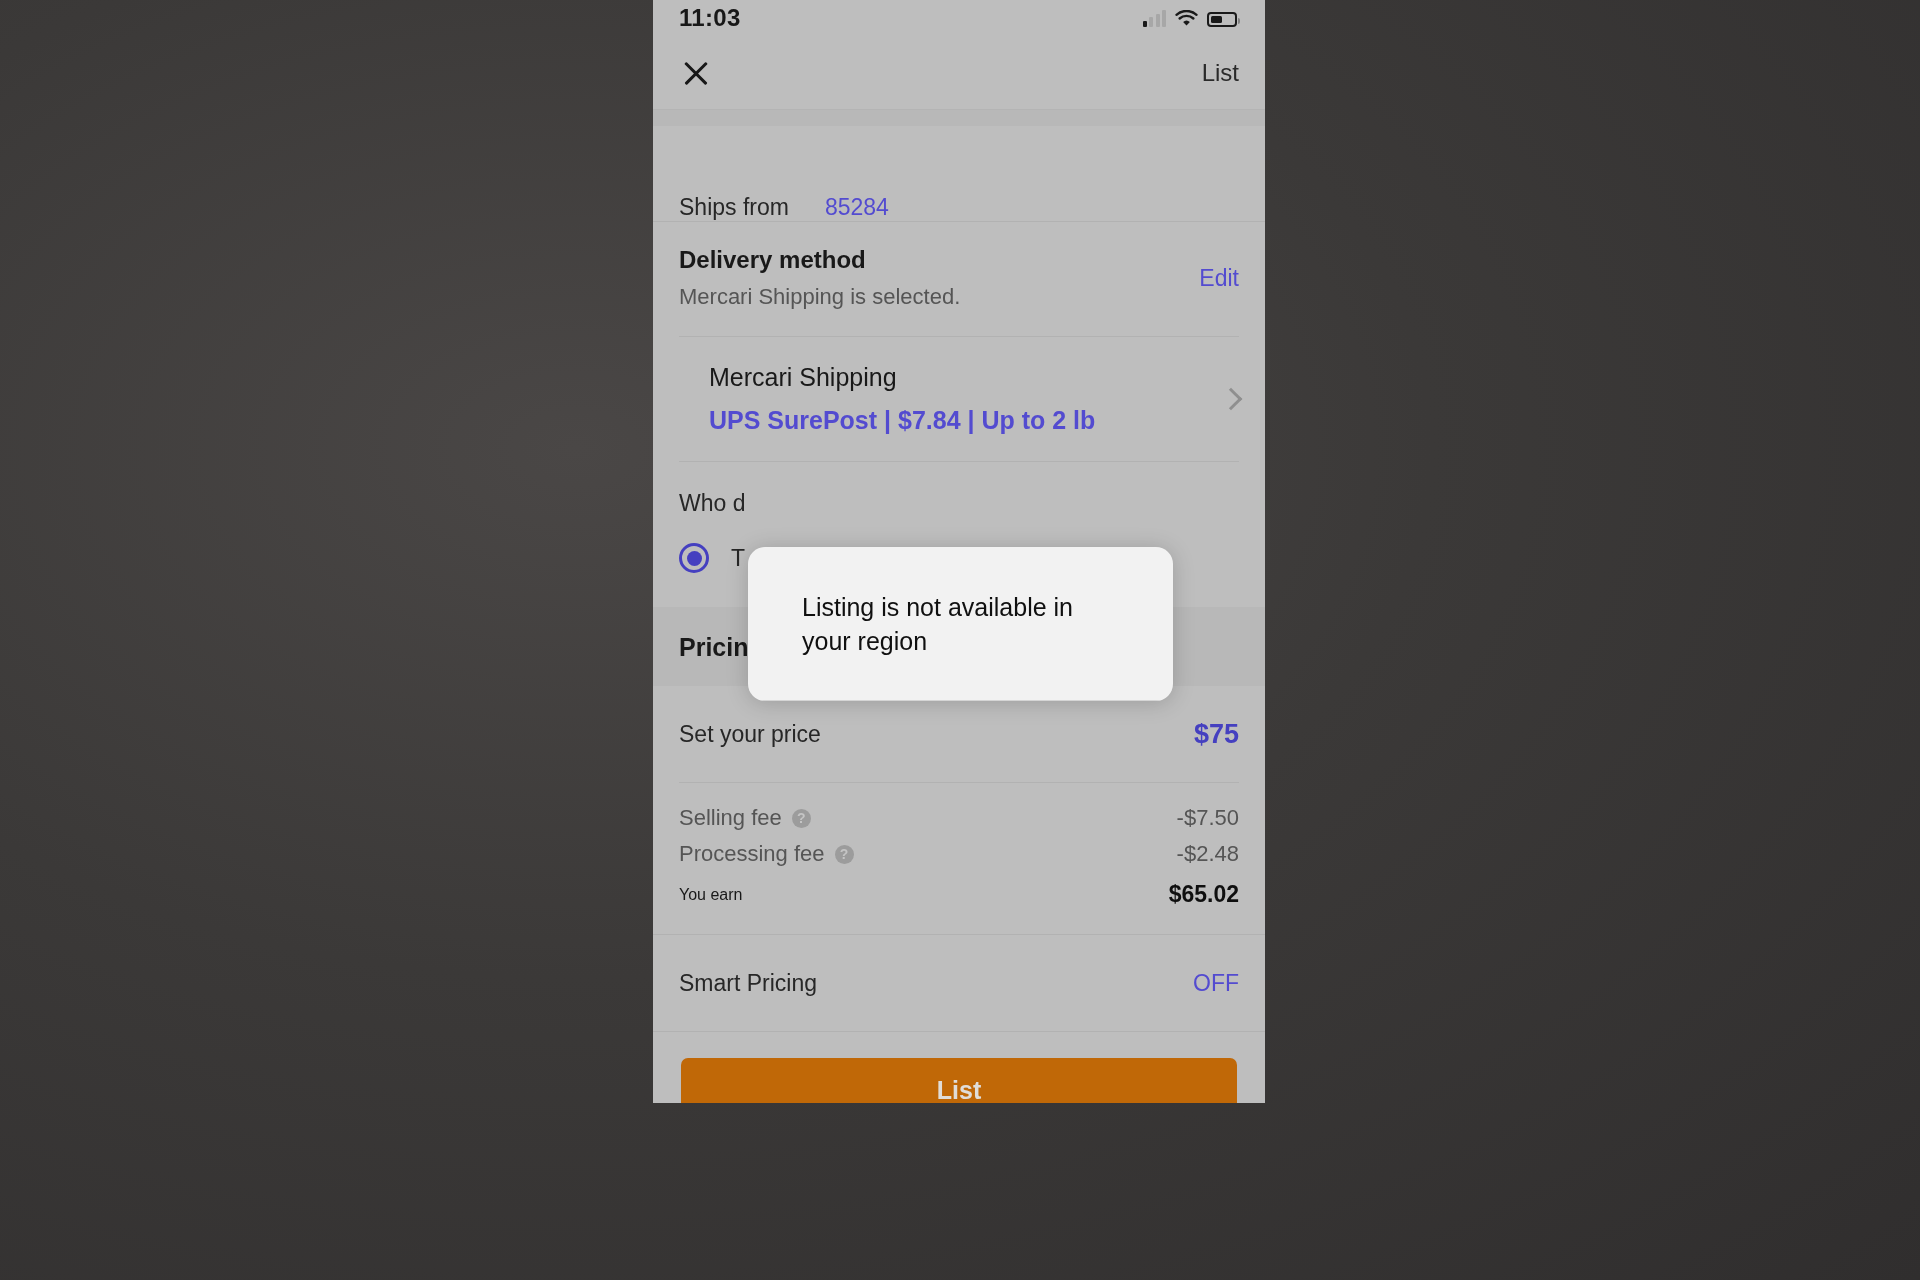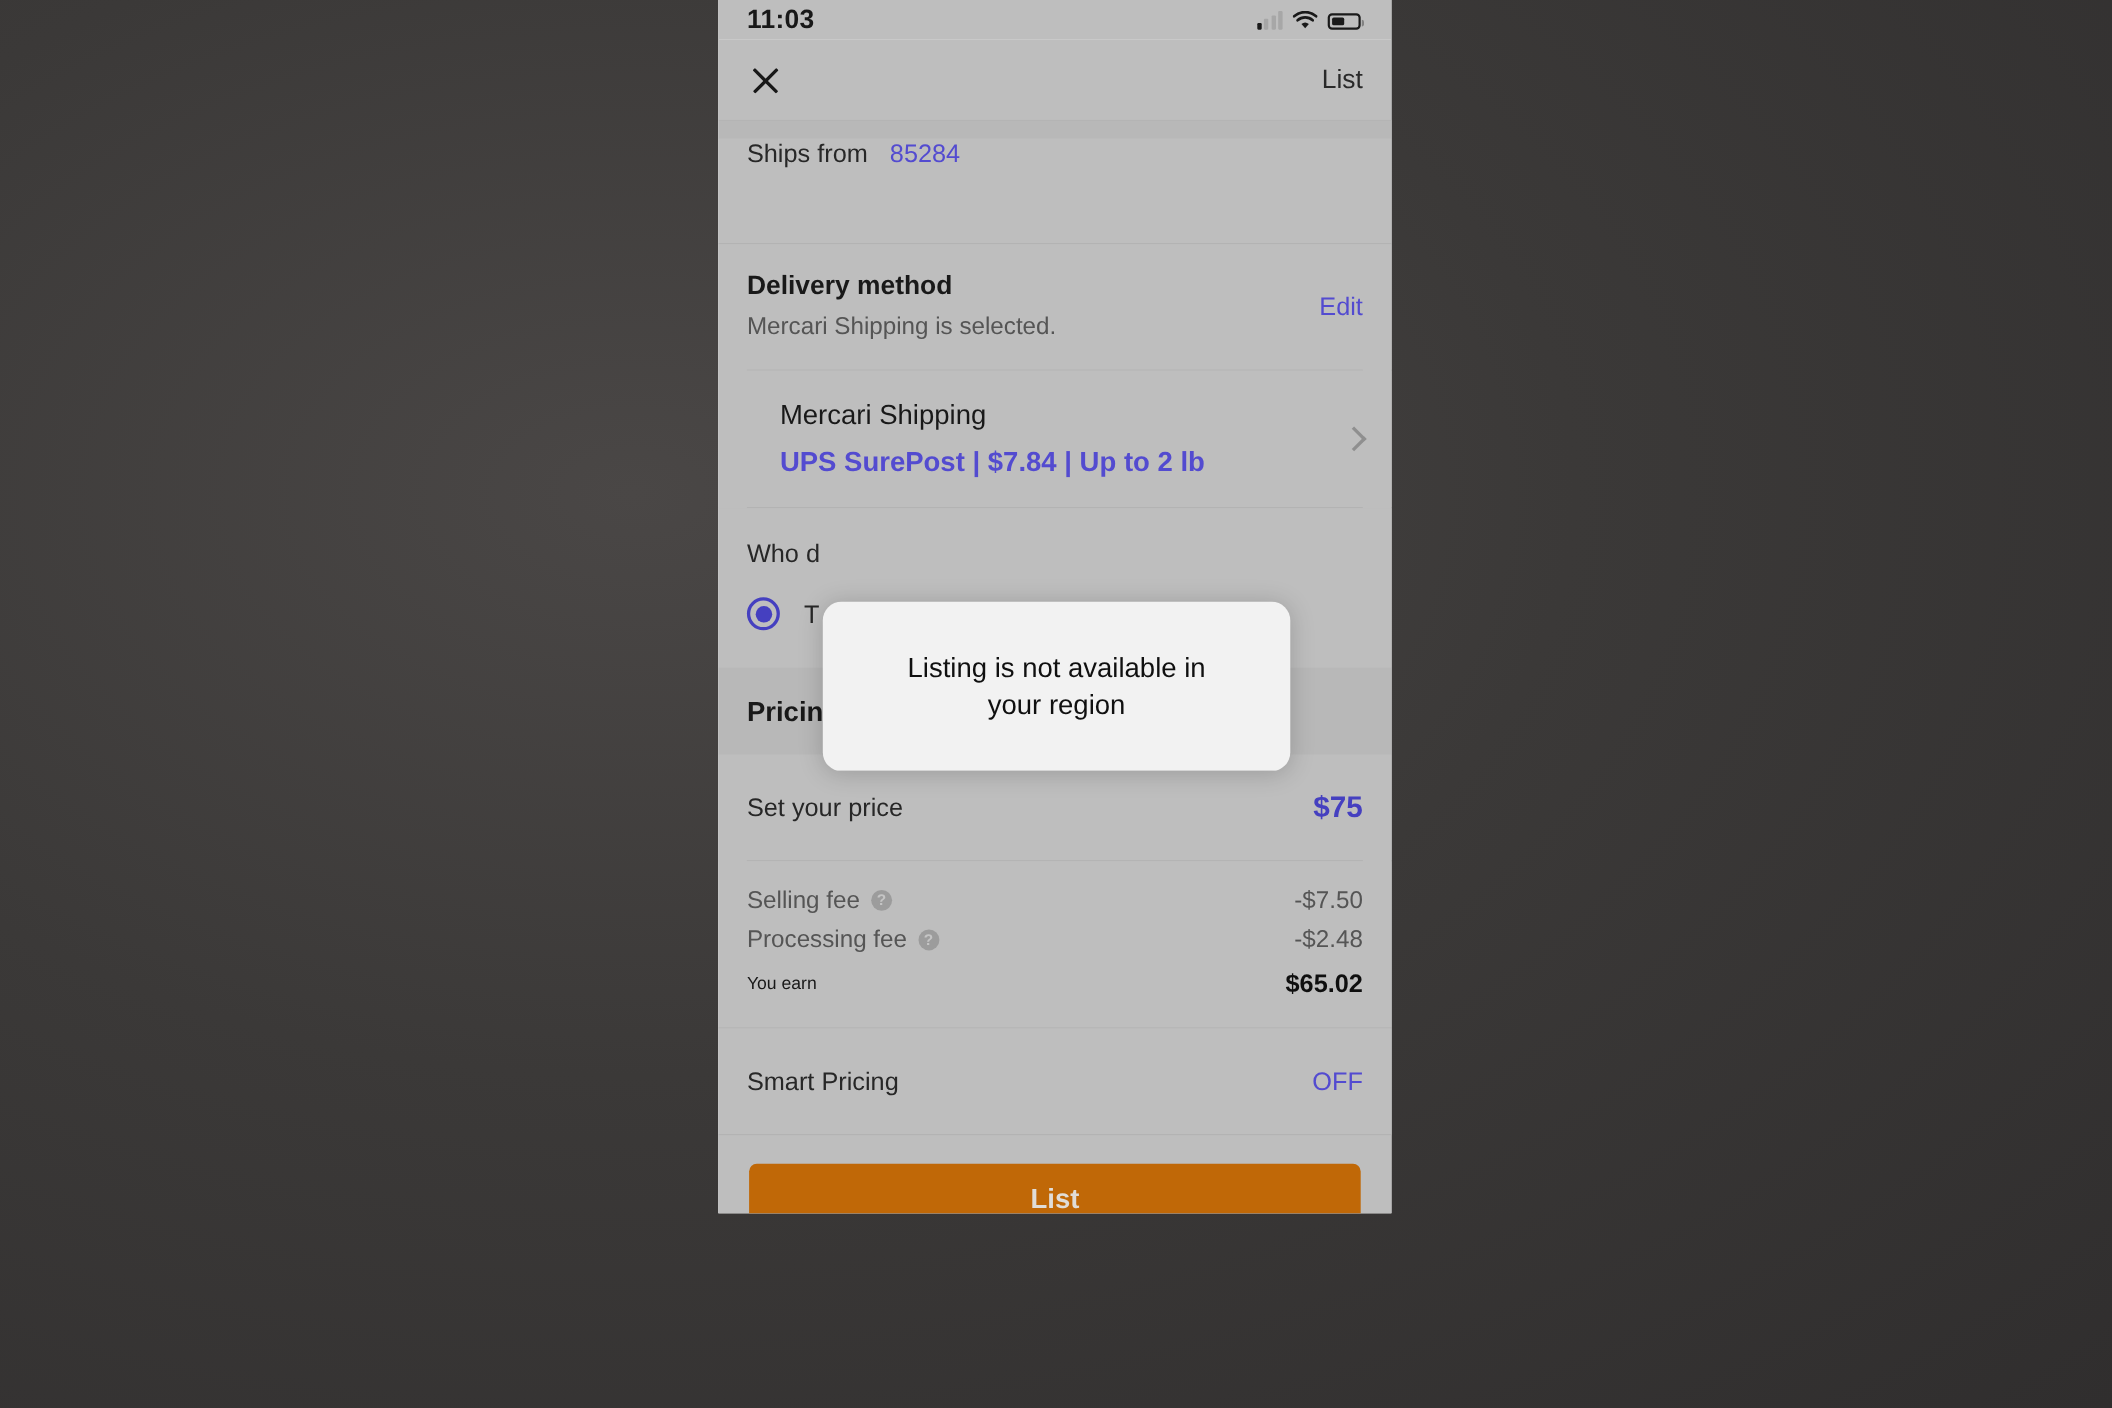--- a/index.html
+++ b/index.html
@@ -83,21 +83,21 @@
   }
 
   
   .sheet { background: #cdcdcd; }
   .gapbar { height: 16px; background: #c6c6c6; }
   .sec { background: #cdcdcd; padding: 0 26px; }
   .divider { height: 1px; background: #c0c0c0; margin: 0 26px; }
   .fulldiv { height: 1px; background: #c0c0c0; }
 
   .row-ships {
-    display:flex; align-items:flex-start; gap: 20px;
+    display:flex; align-items:flex-end; gap: 36px;
     height: 95px;
   }
   .lbl-dark { font-size: 23px; color:#2a2a2a; }
   .lnk { color:#5a51e0; font-size: 23px; }
 
   .row-delivery { padding: 24px 0 26px; display:flex; align-items:flex-start; }
   .dm-title { font-size: 24px; font-weight:700; color:#1b1b1b; }
   .dm-sub { font-size: 22px; color:#5c5c5c; margin-top: 10px; }
   .dm-edit { margin-left:auto; font-size:23px; color:#5a51e0; align-self:center; }
 
@@ -169,21 +169,21 @@
   #alert {
     position: absolute;
     left: 748px; top: 547px; width: 425px;
     background: #f2f2f2;
     border-radius: 17px;
     overflow: hidden;
     box-shadow: 0 2px 22px rgba(0,0,0,.18);
   }
   .alert-body {
     padding: 44px 54px 42px;
-    text-align:center;
+    text-align:left;
   }
   .alert-msg {
     font-size: 25px; color:#101010; line-height: 1.34;
   }
   .alert-sep { height:1px; background:#d5d5d5; }
   .alert-btn {
     height: 70px; display:flex; align-items:center; justify-content:center;
     font-size: 27px; color:#1f8bf5; cursor:pointer;
     background:#f2f2f2;
   }

